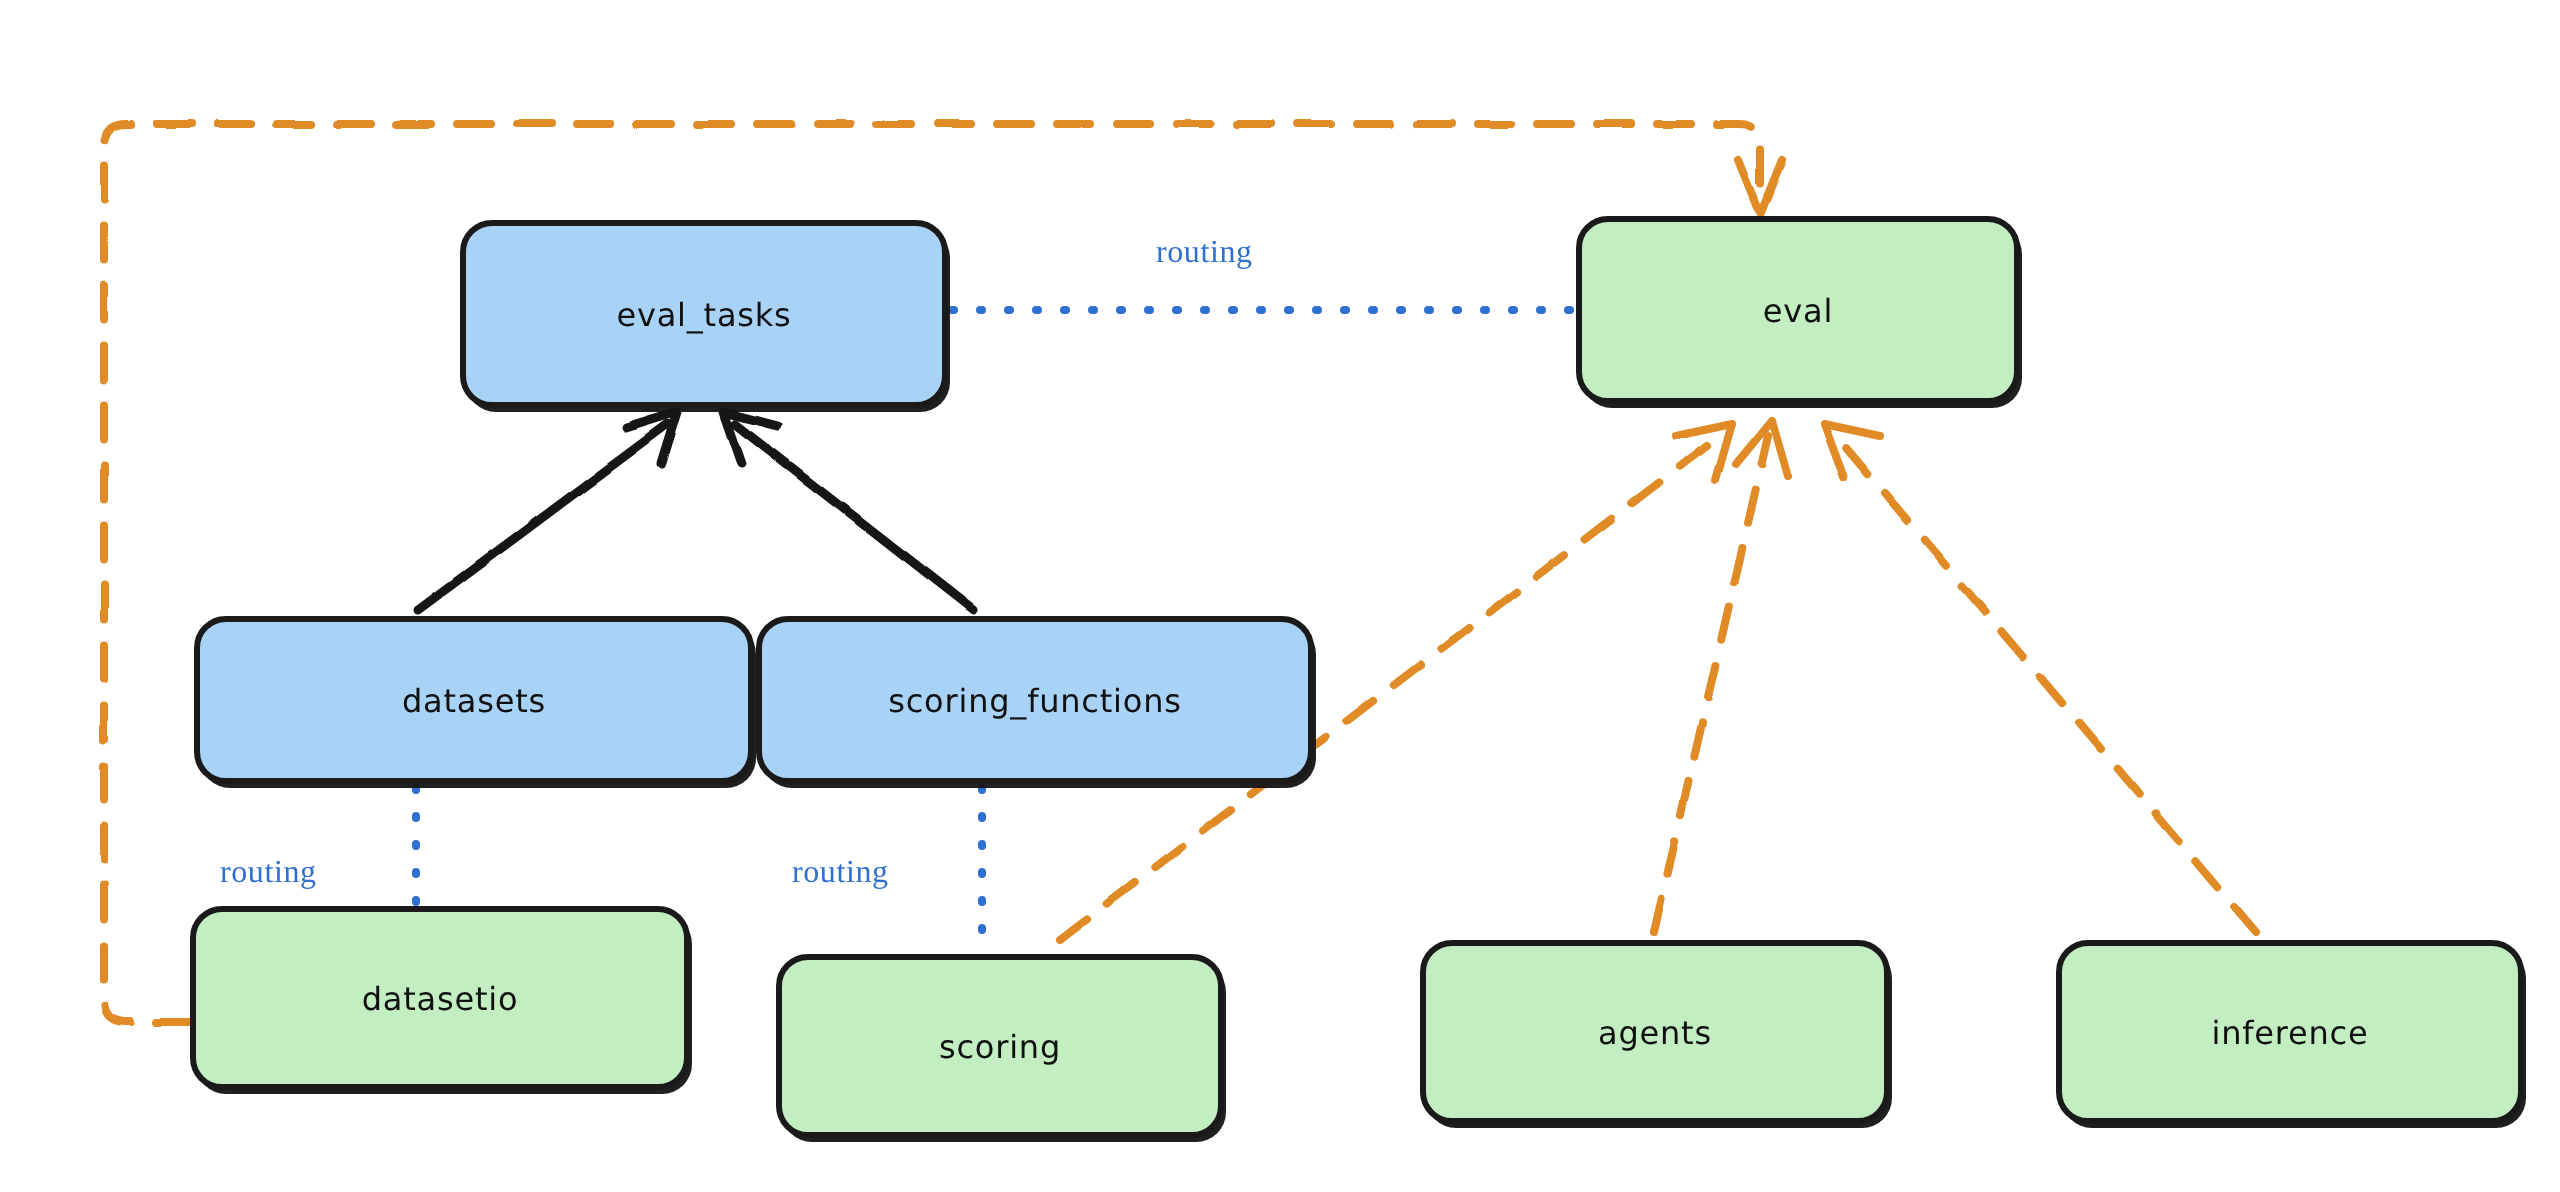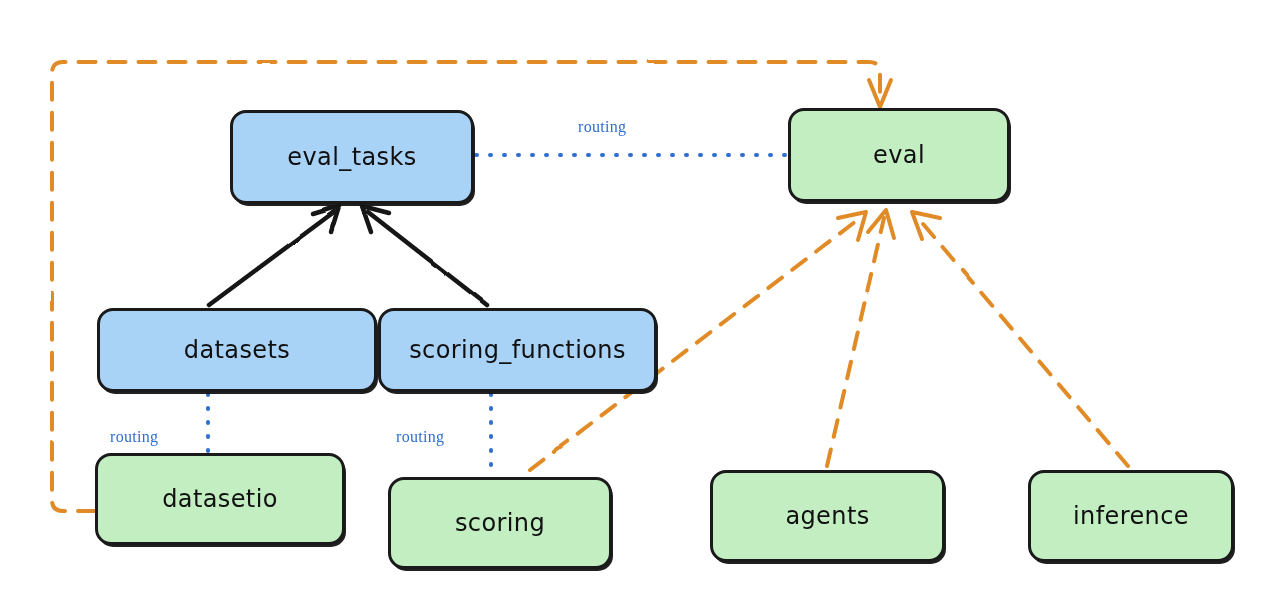--- a/index.html
+++ b/index.html
@@ -38,21 +38,21 @@
   }
   .node-blue {
     background: #a9d2f7;
   }
   .node-green {
     background: #c2eec2;
   }
   .node-label {
     color: #101010;
     font-family: "DejaVu Sans", sans-serif;
-    font-size: 24px;
+    font-size: 16px;
     letter-spacing: 0.4px;
     text-align: center;
     white-space: nowrap;
     user-select: none;
   }
   .edge-label {
     position: absolute;
     color: #2f6fd0;
     font-family: Liberation Serif, serif;
     font-size: 16px;
@@ -138,21 +138,21 @@
   </div>
 
   <div class="node node-green" style="left:710px; top:470px; width:235px; height:92px;">
     <span class="node-label">agents</span>
   </div>
 
   <div class="node node-green" style="left:388px; top:477px; width:224px; height:92px;">
     <span class="node-label">scoring</span>
   </div>
 
-  <div class="node node-green" style="left:1028px; top:470px; width:206px; height:92px;">
+  <div class="node node-green" style="left:1028px; top:470px; width:234px; height:92px;">
     <span class="node-label">inference</span>
   </div>
 
   <span class="edge-label" style="left:578px; top:118px;">routing</span>
 
   <span class="edge-label" style="left:110px; top:428px;">routing</span>
 
   <span class="edge-label" style="left:396px; top:428px;">routing</span>
 
 </div>

